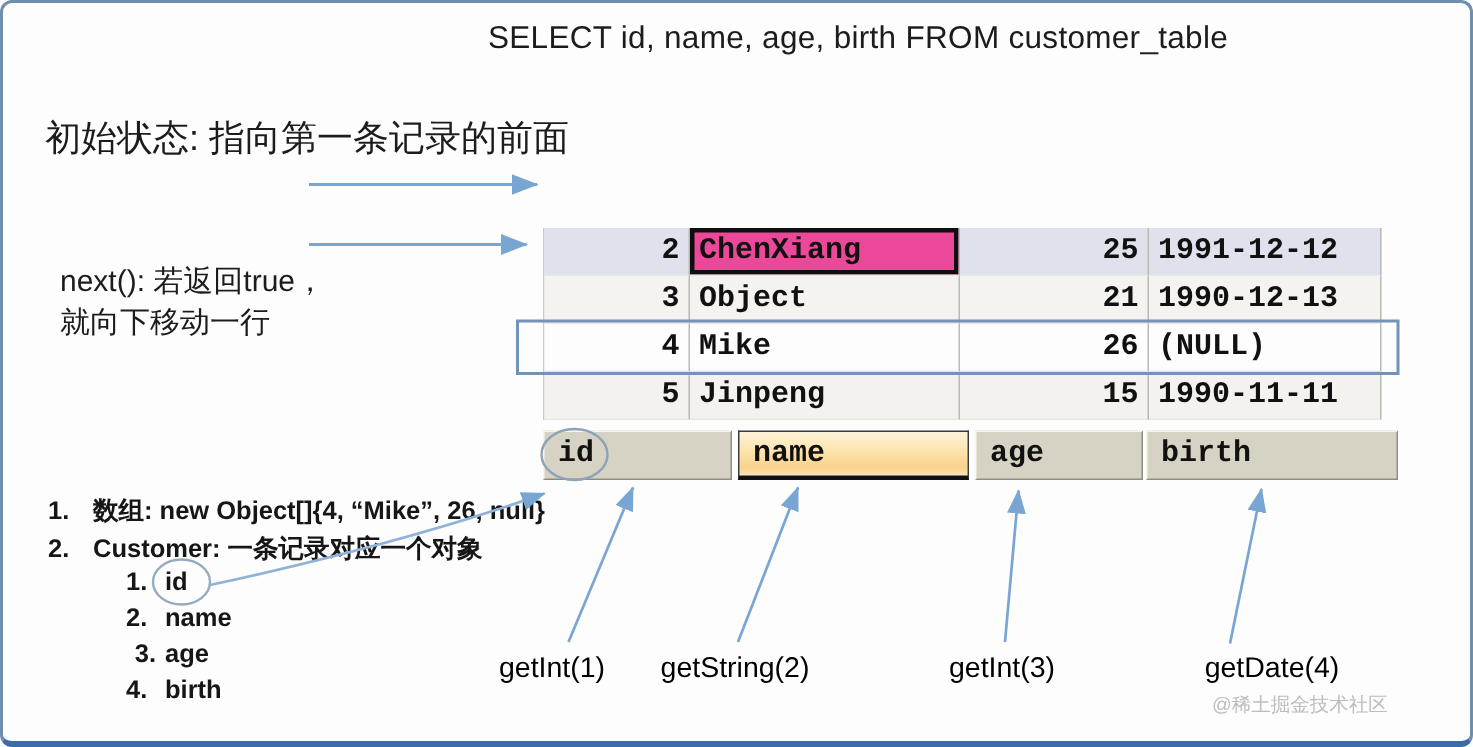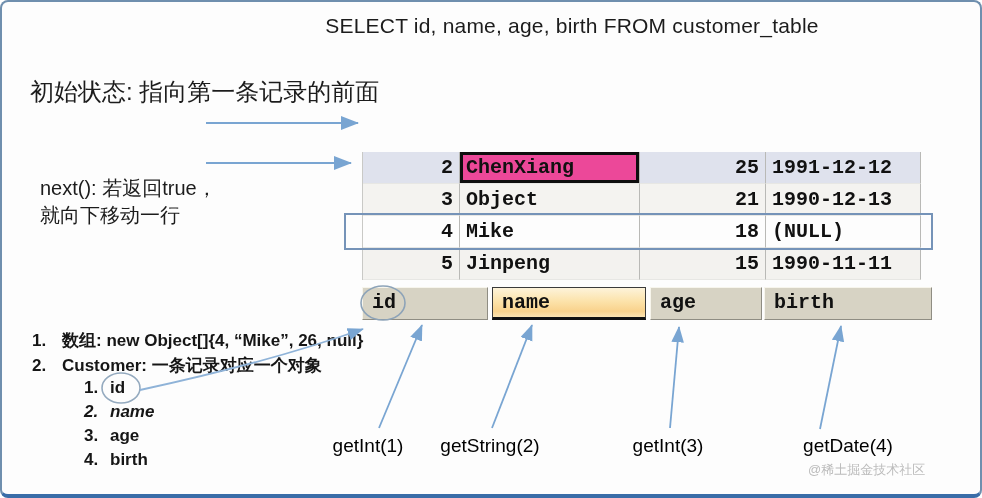--- a/index.html
+++ b/index.html
@@ -50,22 +50,22 @@
   .h-age{left:288px;width:112px;}
   .h-birth{left:402px;width:168px;}
 
   
   .note-row{position:absolute;font-size:17px;font-weight:bold;color:#161616;white-space:nowrap;}
   .nnum{display:inline-block;width:30px;}
   .fnum{display:inline-block;width:26px;}
   .n1{left:30px;top:327px;}
   .n2{left:30px;top:352px;}
   .f1{left:82px;top:376px;}
-  .f2{left:82px;top:400px;font-style:italic;}
-  .f3{left:82px;top:424px;}
+  .f2{left:82px;top:400px;}
+  .f3{left:82px;top:424px;text-align:center;}
   .f4{left:82px;top:448px;}
 
   
   .getter{position:absolute;top:433px;transform:translateX(-50%);font-size:19px;color:#000000;white-space:nowrap;}
   .g1{left:366px;} .g2{left:488px;} .g3{left:666px;} .g4{left:846px;}
 
   .watermark{position:absolute;left:806px;top:459px;font-size:13px;color:#bcbcbc;white-space:nowrap;}
 
   .overlay{position:absolute;left:0;top:0;width:982px;height:498px;pointer-events:none;}
 </style>
@@ -89,21 +89,21 @@
     <div class="cell num r1">25</div>
     <div class="cell txt r1">1991-12-12</div>
 
     <div class="cell num r2">3</div>
     <div class="cell txt r2">Object</div>
     <div class="cell num r2">21</div>
     <div class="cell txt r2">1990-12-13</div>
 
     <div class="cell num r3">4</div>
     <div class="cell txt r3">Mike</div>
-    <div class="cell num r3">18</div>
+    <div class="cell num r3">26</div>
     <div class="cell txt r3">(NULL)</div>
 
     <div class="cell num r4">5</div>
     <div class="cell txt r4">Jinpeng</div>
     <div class="cell num r4">15</div>
     <div class="cell txt r4">1990-11-11</div>
   </div>
 
   <div class="header-row">
     <div class="hcell h-id">id</div>

